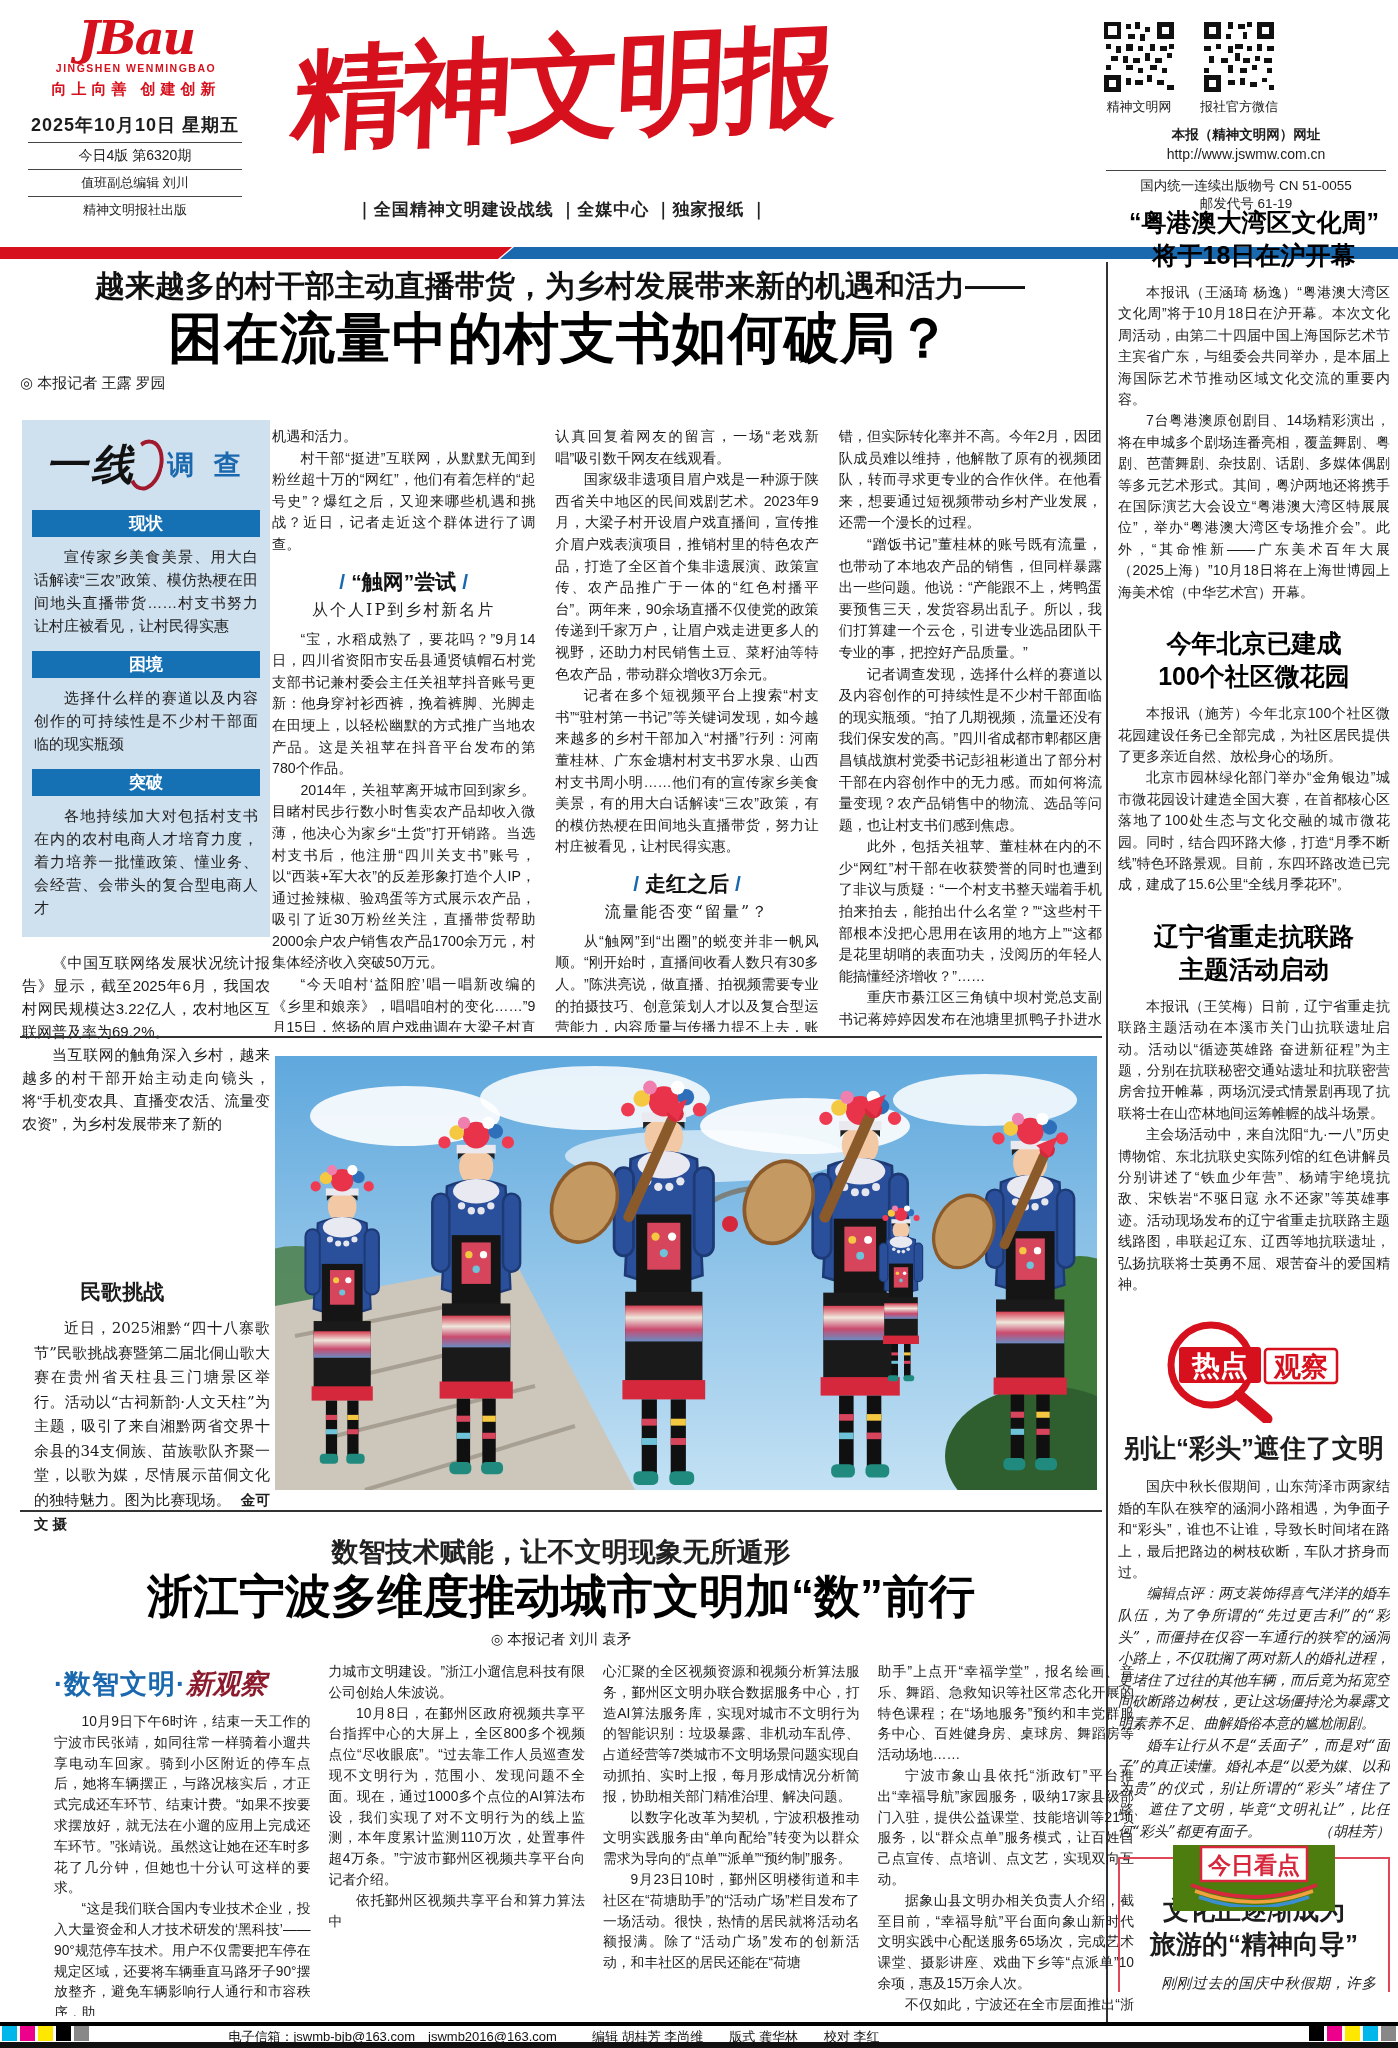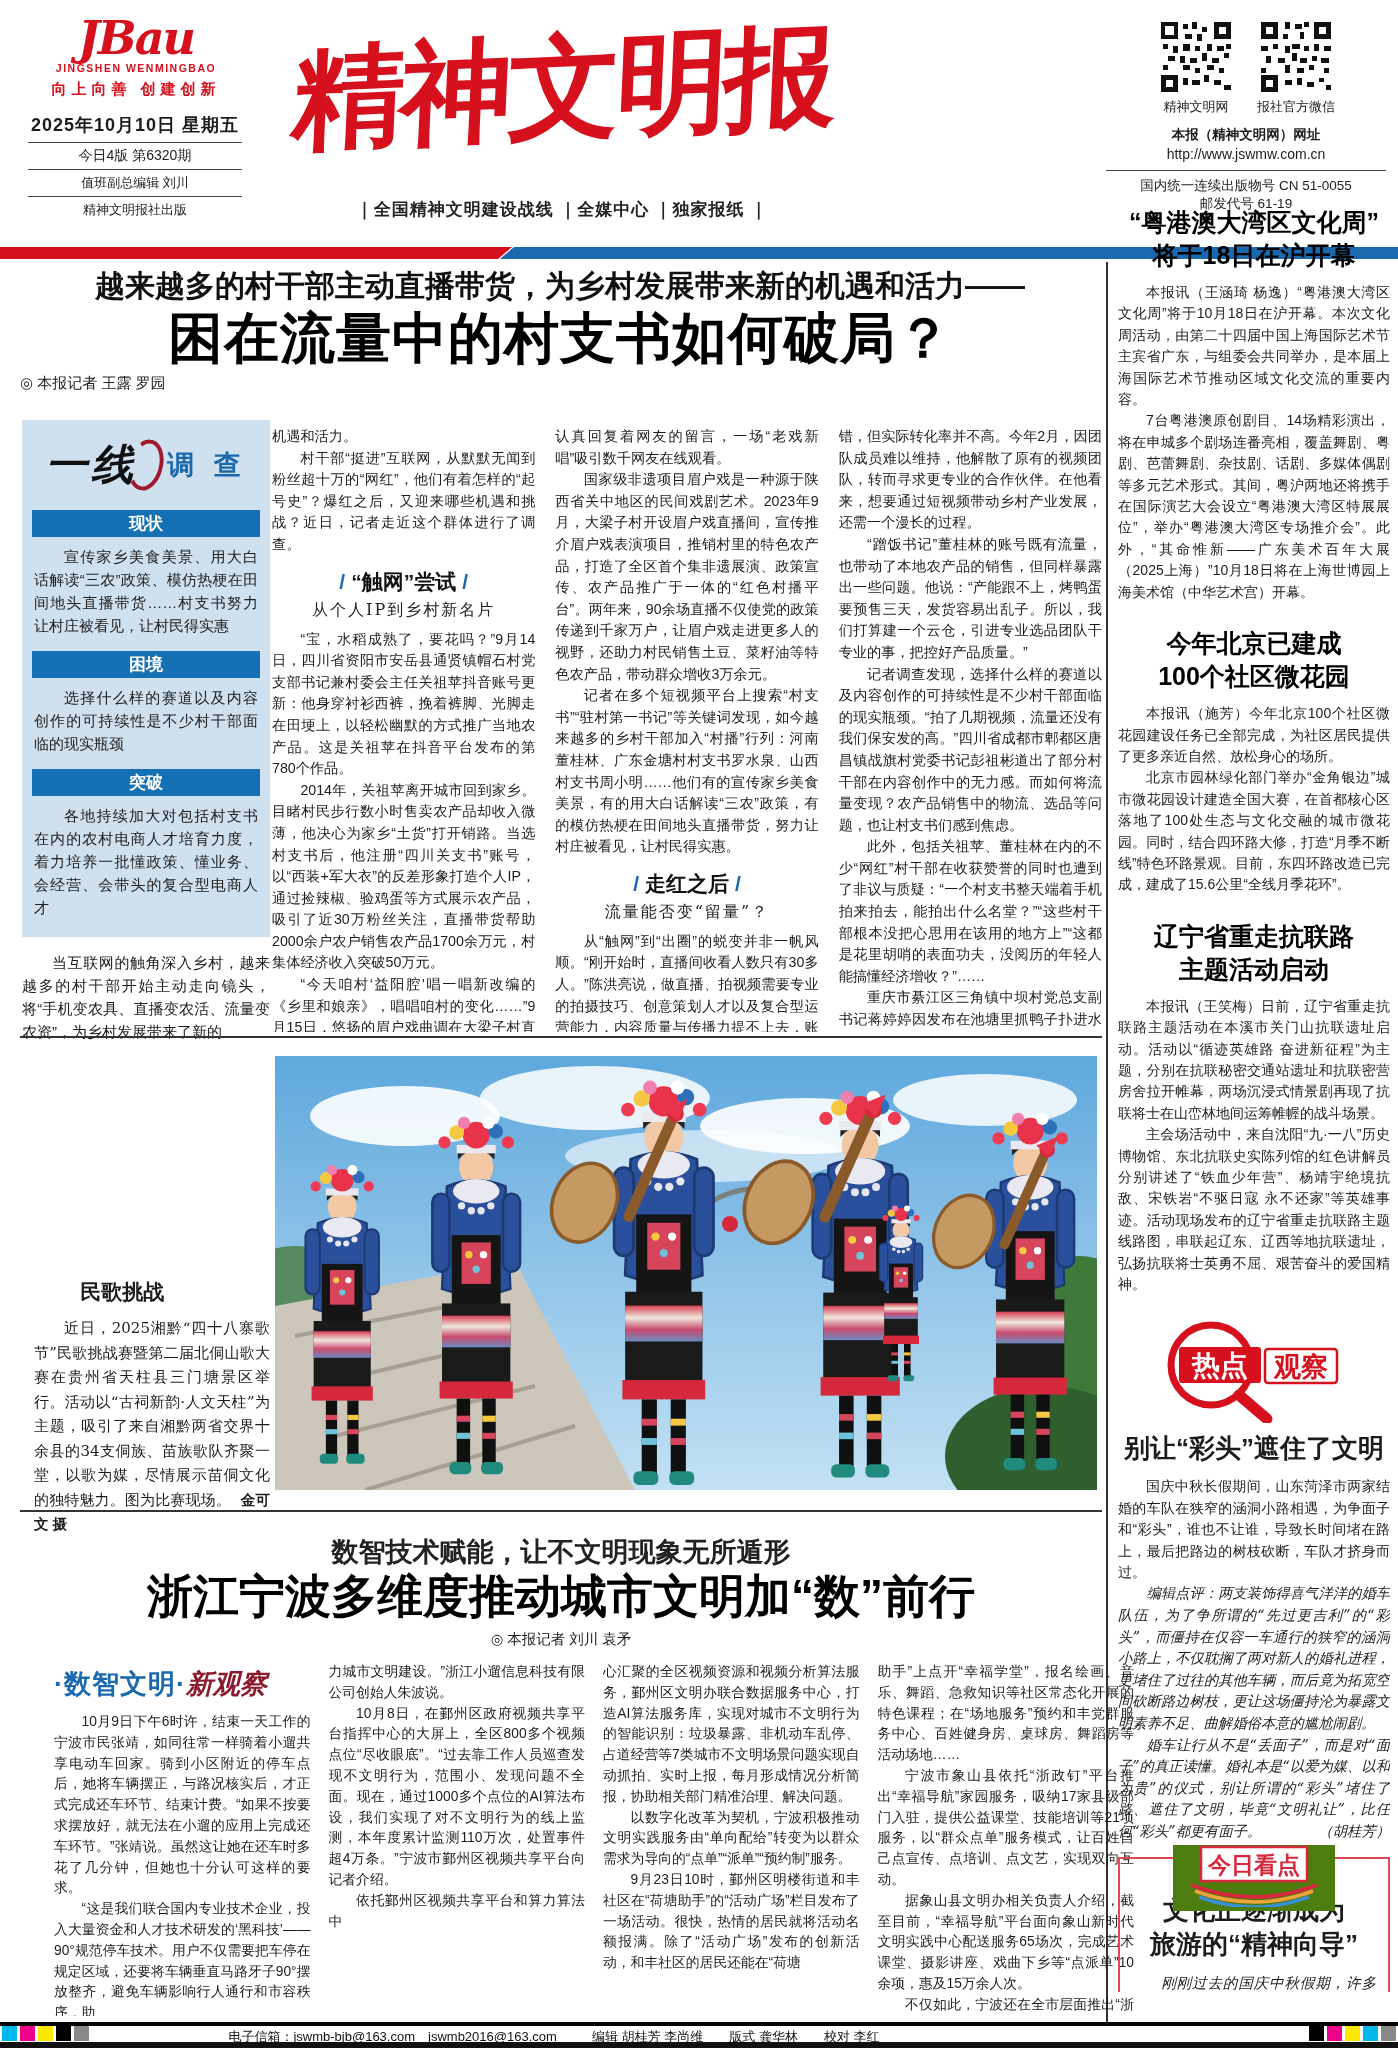--- a/index.html
+++ b/index.html
@@ -14,21 +14,21 @@
   .brand-slogan { font-size:15px; font-weight:bold; letter-spacing:5px; margin-top:6px; }
   .dateblock { position:absolute; left:28px; top:110px; width:214px; text-align:center; }
   .dateblock .d1 { font-size:18px; font-weight:bold; letter-spacing:1px; padding:3px 0 5px; }
   .dateblock .d2 { font-size:14px; padding:4px 0; border-top:1px solid #444; }
   .dateblock .d3, .dateblock .d4 { font-size:13px; padding:4px 0; border-top:1px solid #444; }
   .masthead-title { position:absolute; left:248px; top:2px; width:628px; height:190px; text-align:center;
       font-family:"DejaVu Serif","Liberation Serif",serif; font-weight:900; font-size:112px; line-height:170px;
       color:#d6101c; letter-spacing:-4px; transform:rotate(-2.5deg) skewX(-5deg); }
   .masthead-tagline { position:absolute; left:248px; top:198px; width:628px; text-align:center; font-size:17px; font-weight:bold; color:#222; letter-spacing:1px; }
   .qr-block { position:absolute; left:1100px; top:22px; width:292px; text-align:center; }
-  .qr-row { display:flex; justify-content:center; gap:22px; }
+  .qr-row { display:flex; justify-content:flex-start; gap:22px; }
   .qr-cell { width:78px; }
   .qr-cell svg { width:70px; height:70px; display:block; margin:0 auto; }
   .qr-label { font-size:13px; margin-top:6px; white-space:nowrap; }
   .site-label { font-size:13.5px; font-weight:bold; margin-top:10px; }
   .site-url { font-size:14px; margin-top:2px; }
   .qr-rule { border-top:1px solid #444; margin:8px 6px 6px; }
   .cn-line, .postal-line { font-size:13.5px; line-height:18px; white-space:nowrap; }
 
   .divider { position:absolute; left:0; top:247px; width:1398px; height:12px; }
   .divider .red { position:absolute; left:0; top:0; width:512px; height:12px; background:#d6101c;
@@ -237,20 +237,21 @@
       <div id="survey-sections">
           <div class="survey-bar">现状</div>
           <div class="survey-text">宣传家乡美食美景、用大白话解读“三农”政策、模仿热梗在田间地头直播带货……村支书努力让村庄被看见，让村民得实惠</div>
           <div class="survey-bar">困境</div>
           <div class="survey-text">选择什么样的赛道以及内容创作的可持续性是不少村干部面临的现实瓶颈</div>
           <div class="survey-bar">突破</div>
           <div class="survey-text">各地持续加大对包括村支书在内的农村电商人才培育力度，着力培养一批懂政策、懂业务、会经营、会带头的复合型电商人才</div>
         </div>
     </div>
     <div class="survey-paras" id="survey-paras">
+        <p>《中国互联网络发展状况统计报告》显示，截至2025年6月，我国农村网民规模达3.22亿人，农村地区互联网普及率为69.2%。</p>
         <p>当互联网的触角深入乡村，越来越多的村干部开始主动走向镜头，将“手机变农具、直播变农活、流量变农资”，为乡村发展带来了新的</p>
       </div>
   </div>
 
   <div class="main-cols" id="main-cols">
       <div class="article-col">
         <p class="para flow">机遇和活力。</p>
         <p class="para">村干部“挺进”互联网，从默默无闻到粉丝超十万的“网红”，他们有着怎样的“起号史”？爆红之后，又迎来哪些机遇和挑战？近日，记者走近这个群体进行了调查。</p>
         <div class="subhead"><span class="slash">/</span><span class="sh-text">“触网”尝试</span><span class="slash">/</span></div>
         <div class="subtitle">从个人IP到乡村新名片</div>

